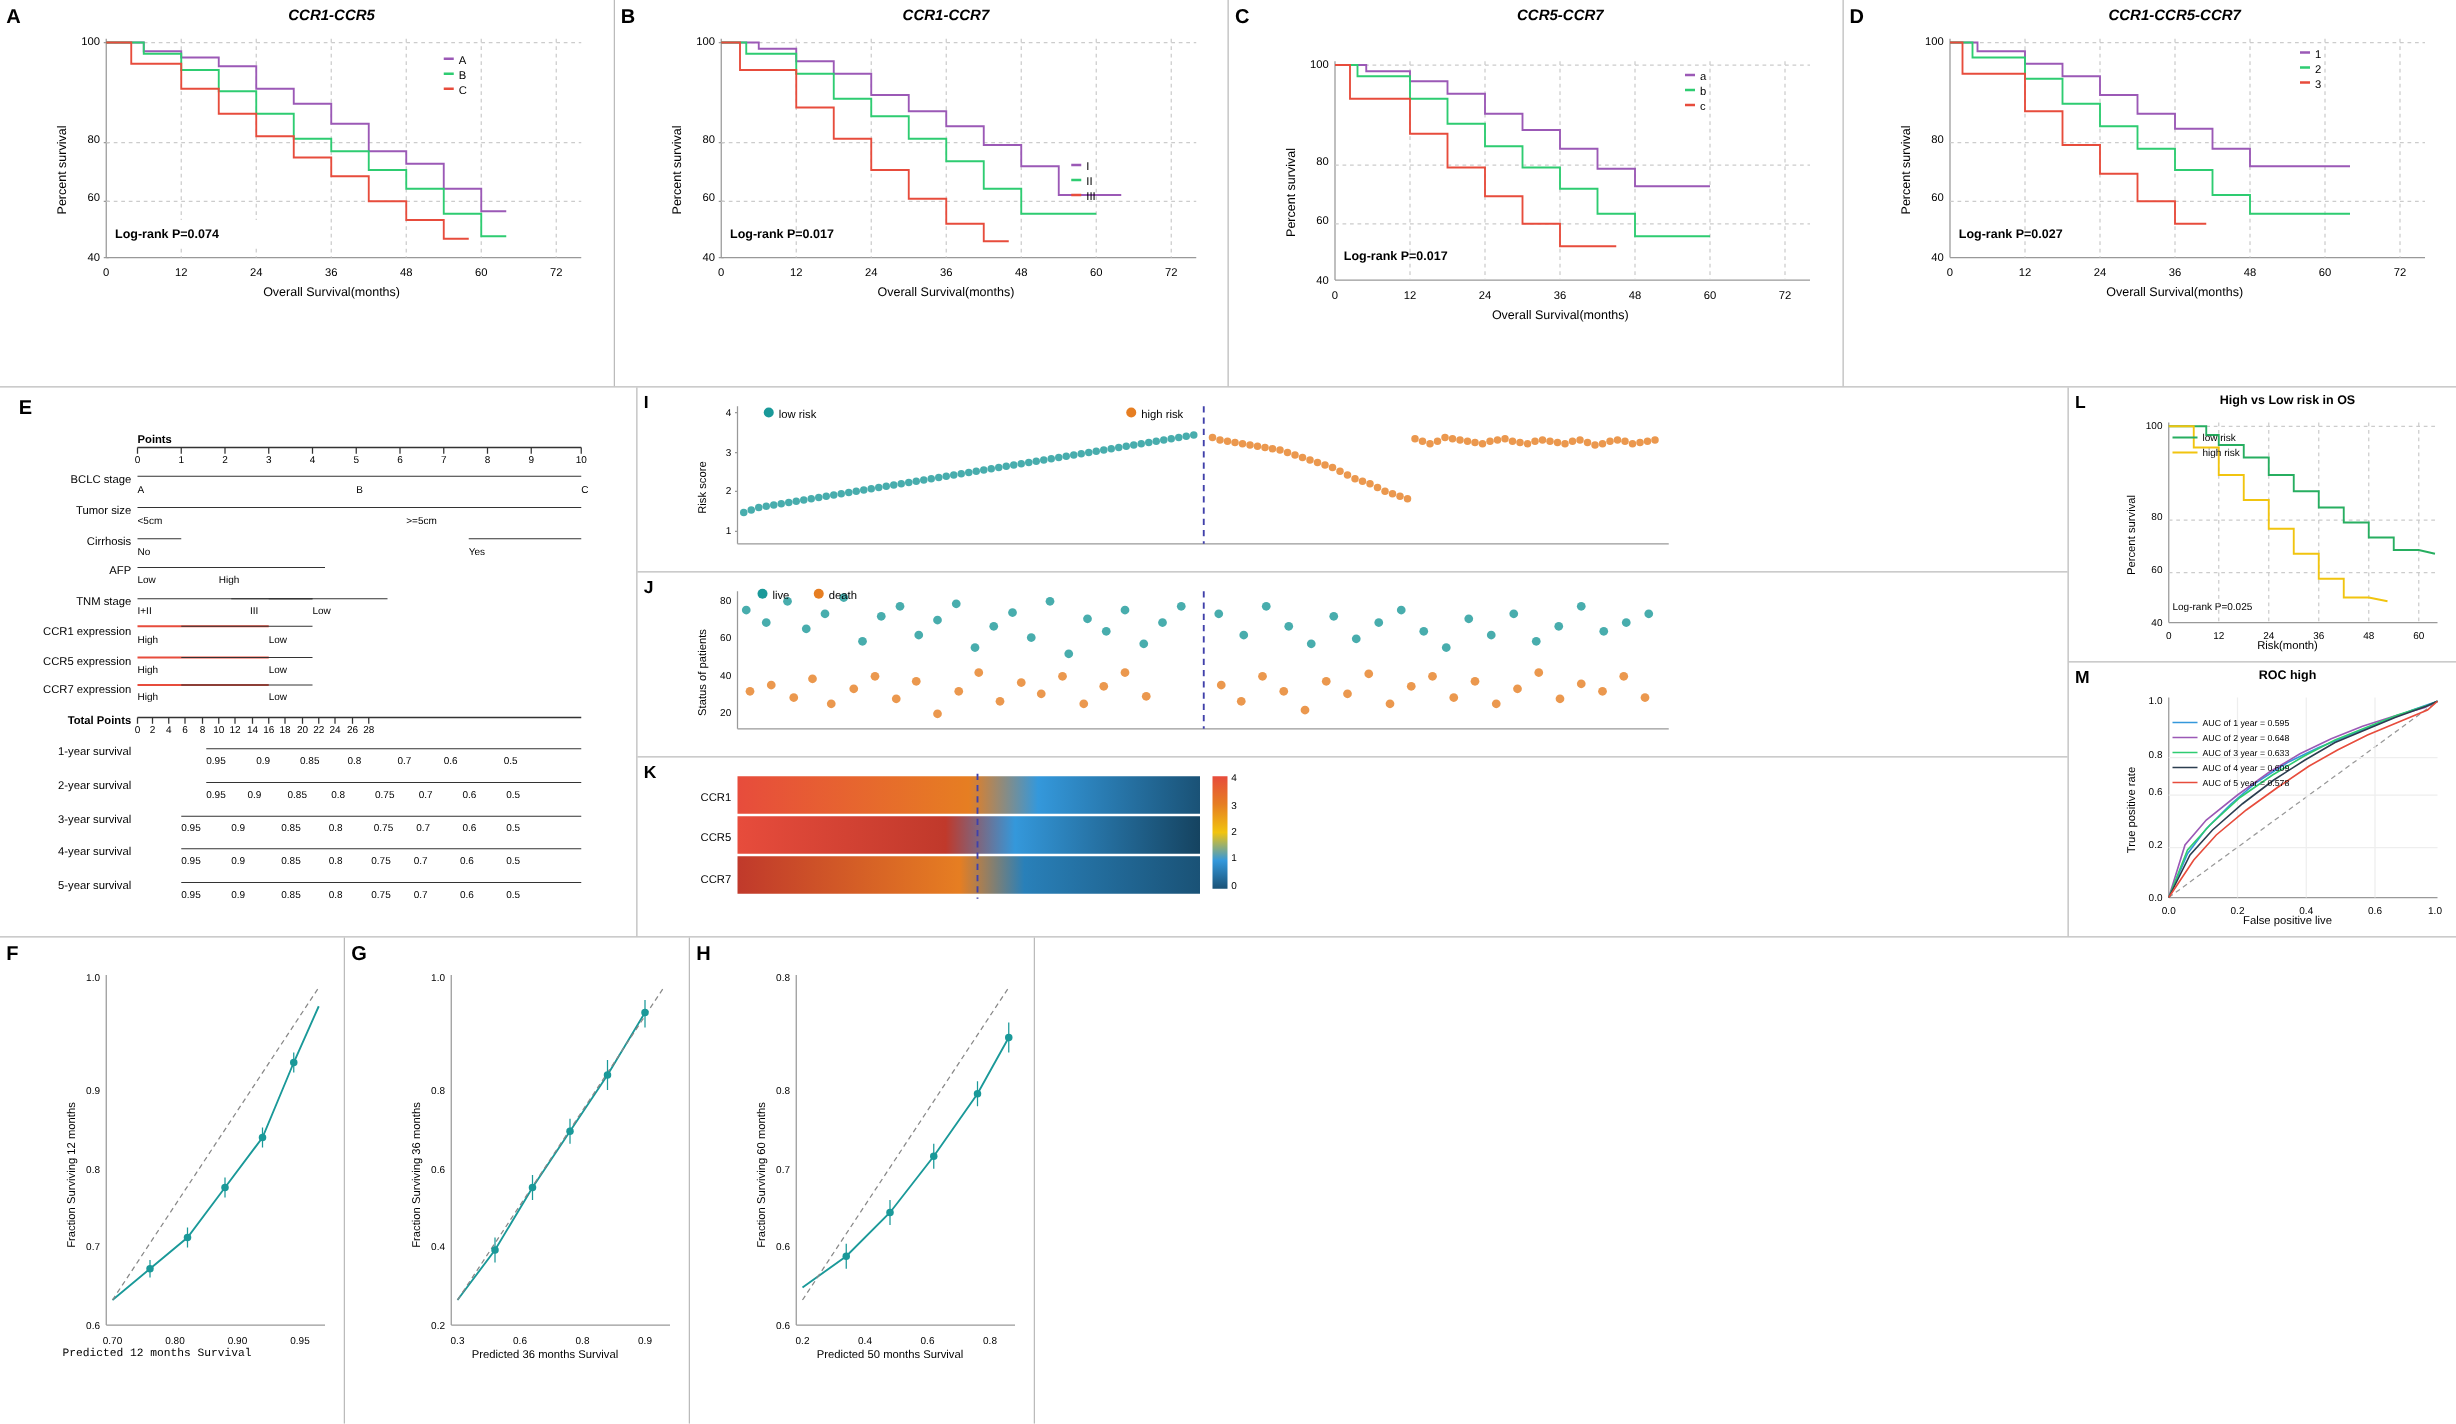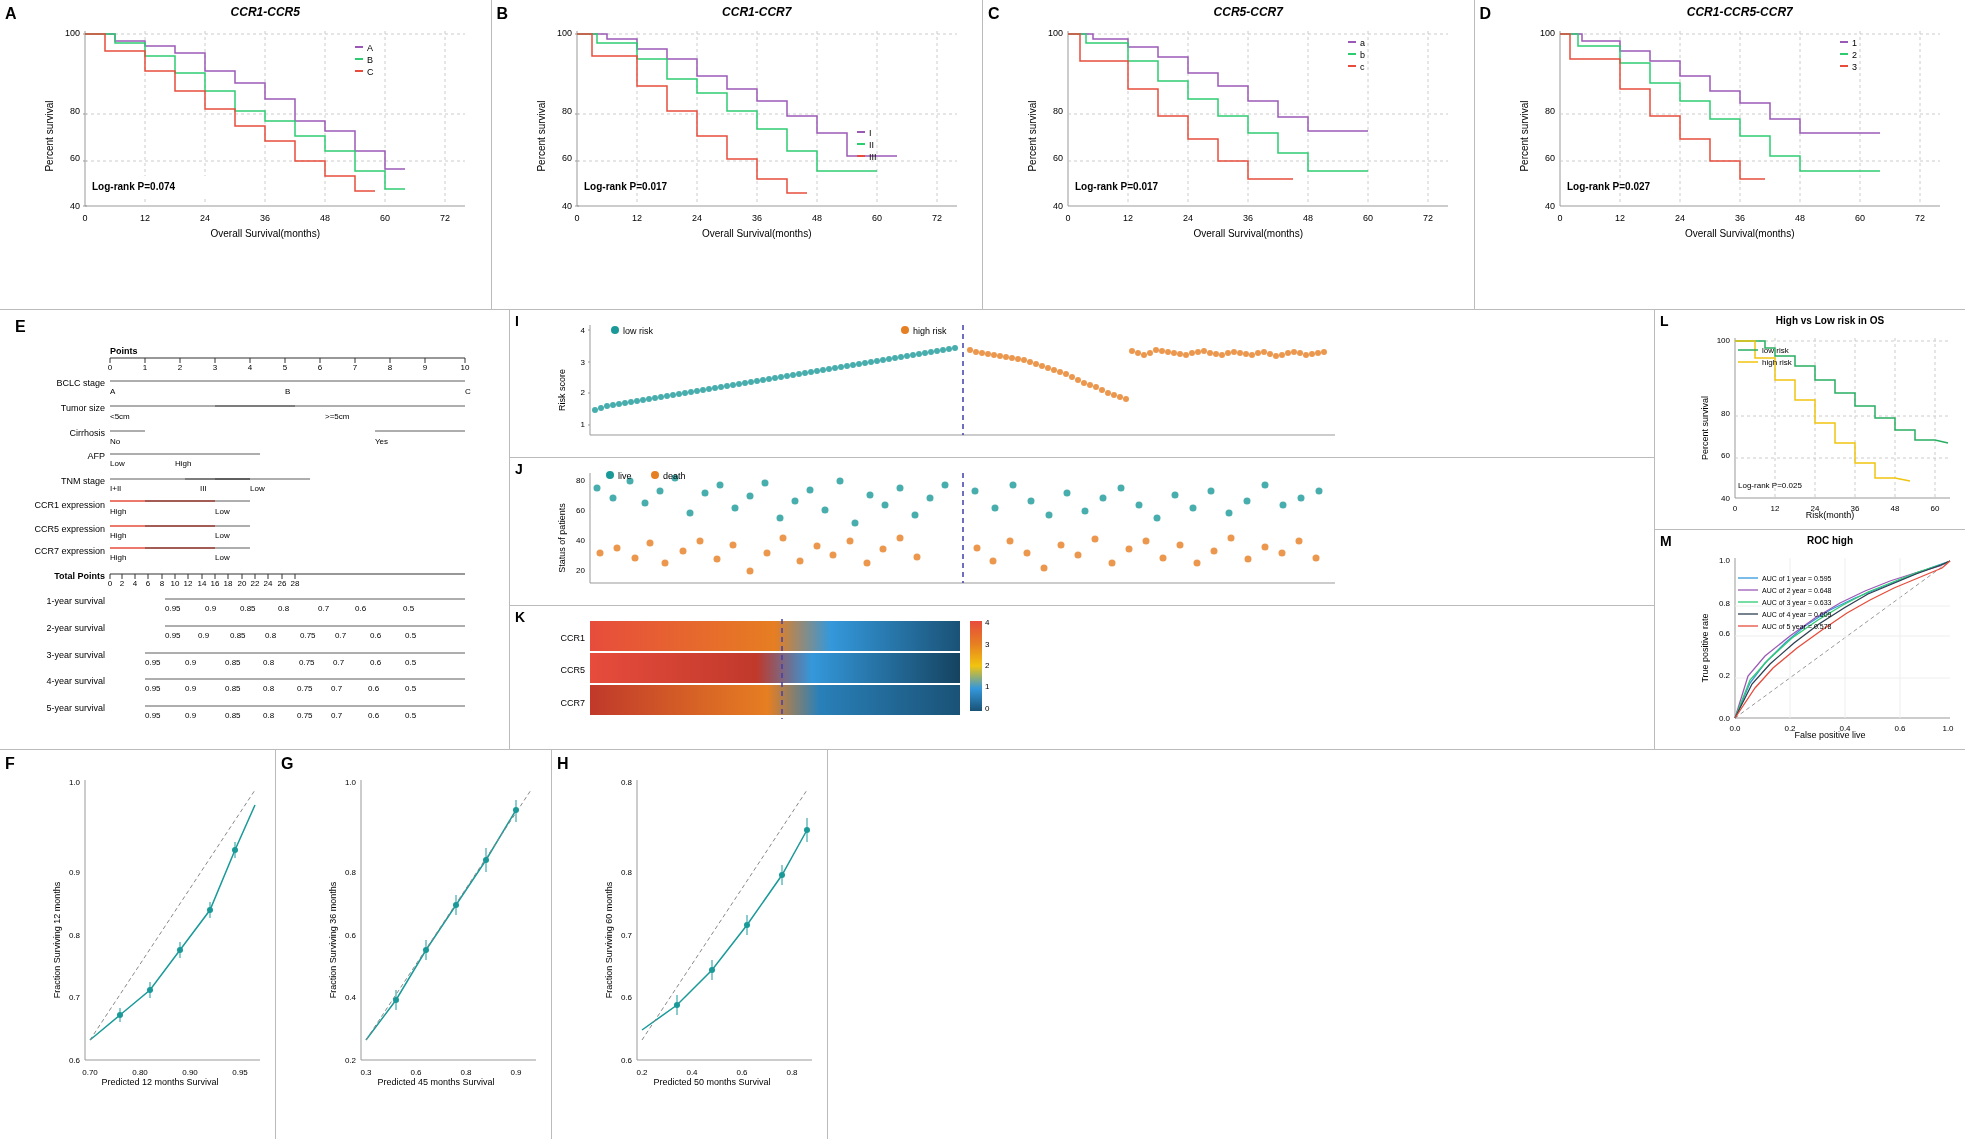--- a/index.html
+++ b/index.html
@@ -133,21 +133,21 @@
         <text x="332" y="127" font-size="9">II</text>
         <rect x="320" y="134" width="8" height="2" fill="#e74c3c"></rect>
         <text x="332" y="139" font-size="9">III</text>
         <text x="47" y="169" font-size="10" font-weight="bold">Log-rank P=0.017</text>
       </svg>
       <div style="text-align:center; font-size:10px; margin-top:-15px;">Overall Survival(months)</div>
     </div>
 
     <div style="flex:1; position:relative; border-right:1px solid #bbb; padding:5px 5px 5px 45px;">
       <span style="position:absolute; top:5px; left:5px; font-size:16px; font-weight:bold;">C</span>
-      <div style="text-align:center; font-size:12px; font-style:italic; font-weight:bold; margin-bottom:2px;">CCR5-CCR7</div>
+      <div style="text-align:center; font-size:12px; font-style:italic; font-weight:bold; margin-bottom:20px;">CCR5-CCR7</div>
       <svg width="100%" height="220">
         <text x="8" y="115" font-size="10" transform="rotate(-90,8,115)" text-anchor="middle" font-family="Arial">Percent survival</text>
         <line x1="40" y1="10" x2="40" y2="185" stroke="#999" stroke-width="1"></line>
         <line x1="40" y1="185" x2="420" y2="185" stroke="#999" stroke-width="1"></line>
         <text x="35" y="188" font-size="9" text-anchor="end">40</text>
         <text x="35" y="140" font-size="9" text-anchor="end">60</text>
         <text x="35" y="93" font-size="9" text-anchor="end">80</text>
         <text x="35" y="15" font-size="9" text-anchor="end">100</text>
         <line x1="40" y1="140" x2="420" y2="140" stroke="#ccc" stroke-dasharray="3,3"></line>
         <line x1="40" y1="93" x2="420" y2="93" stroke="#ccc" stroke-dasharray="3,3"></line>
@@ -841,21 +841,21 @@
         <line x1="100" y1="222" x2="100" y2="238" stroke="#1a9999" stroke-width="1"></line>
         <line x1="130" y1="182" x2="130" y2="198" stroke="#1a9999" stroke-width="1"></line>
         <line x1="160" y1="142" x2="160" y2="158" stroke="#1a9999" stroke-width="1"></line>
         <line x1="185" y1="82" x2="185" y2="98" stroke="#1a9999" stroke-width="1"></line>
         <circle cx="70" cy="255" r="3" fill="#1a9999"></circle>
         <circle cx="100" cy="230" r="3" fill="#1a9999"></circle>
         <circle cx="130" cy="190" r="3" fill="#1a9999"></circle>
         <circle cx="160" cy="150" r="3" fill="#1a9999"></circle>
         <circle cx="185" cy="90" r="3" fill="#1a9999"></circle>
       </svg>
-      <div style="text-align:center; font-size:9px; margin-top:-25px;">Predicted 12 months Survival</div>
+      <div style="text-align:left; font-size:9px; margin-top:-25px;font-family:Liberation Mono, monospace;">Predicted 12 months Survival</div>
     </div>
 
     <div style="flex:1; border-right:1px solid #bbb; position:relative; padding:10px 5px 30px 50px;">
       <span style="position:absolute; top:5px; left:5px; font-size:16px; font-weight:bold;">G</span>
       <svg width="220" height="340">
         <text x="10" y="180" font-size="9" transform="rotate(-90,10,180)" text-anchor="middle">Fraction Surviving 36 months</text>
         <line x1="35" y1="20" x2="35" y2="300" stroke="#999" stroke-width="1"></line>
         <line x1="35" y1="300" x2="210" y2="300" stroke="#999" stroke-width="1"></line>
         <text x="30" y="303" font-size="8" text-anchor="end">0.2</text>
         <text x="30" y="240" font-size="8" text-anchor="end">0.4</text>
@@ -874,21 +874,21 @@
         <line x1="100" y1="180" x2="100" y2="200" stroke="#1a9999" stroke-width="1"></line>
         <line x1="130" y1="135" x2="130" y2="155" stroke="#1a9999" stroke-width="1"></line>
         <line x1="160" y1="88" x2="160" y2="112" stroke="#1a9999" stroke-width="1"></line>
         <line x1="190" y1="40" x2="190" y2="62" stroke="#1a9999" stroke-width="1"></line>
         <circle cx="70" cy="240" r="3" fill="#1a9999"></circle>
         <circle cx="100" cy="190" r="3" fill="#1a9999"></circle>
         <circle cx="130" cy="145" r="3" fill="#1a9999"></circle>
         <circle cx="160" cy="100" r="3" fill="#1a9999"></circle>
         <circle cx="190" cy="50" r="3" fill="#1a9999"></circle>
       </svg>
-      <div style="text-align:center; font-size:9px; margin-top:-25px;">Predicted 45 months Survival</div>
+      <div style="text-align:center; font-size:9px; margin-top:-25px;">Predicted 36 months Survival</div>
     </div>
 
     <div style="flex:1; border-right:1px solid #bbb; position:relative; padding:10px 5px 30px 50px;">
       <span style="position:absolute; top:5px; left:5px; font-size:16px; font-weight:bold;">H</span>
       <svg width="220" height="340">
         <text x="10" y="180" font-size="9" transform="rotate(-90,10,180)" text-anchor="middle">Fraction Surviving 60 months</text>
         <line x1="35" y1="20" x2="35" y2="300" stroke="#999" stroke-width="1"></line>
         <line x1="35" y1="300" x2="210" y2="300" stroke="#999" stroke-width="1"></line>
         <text x="30" y="303" font-size="8" text-anchor="end">0.6</text>
         <text x="30" y="240" font-size="8" text-anchor="end">0.6</text>

